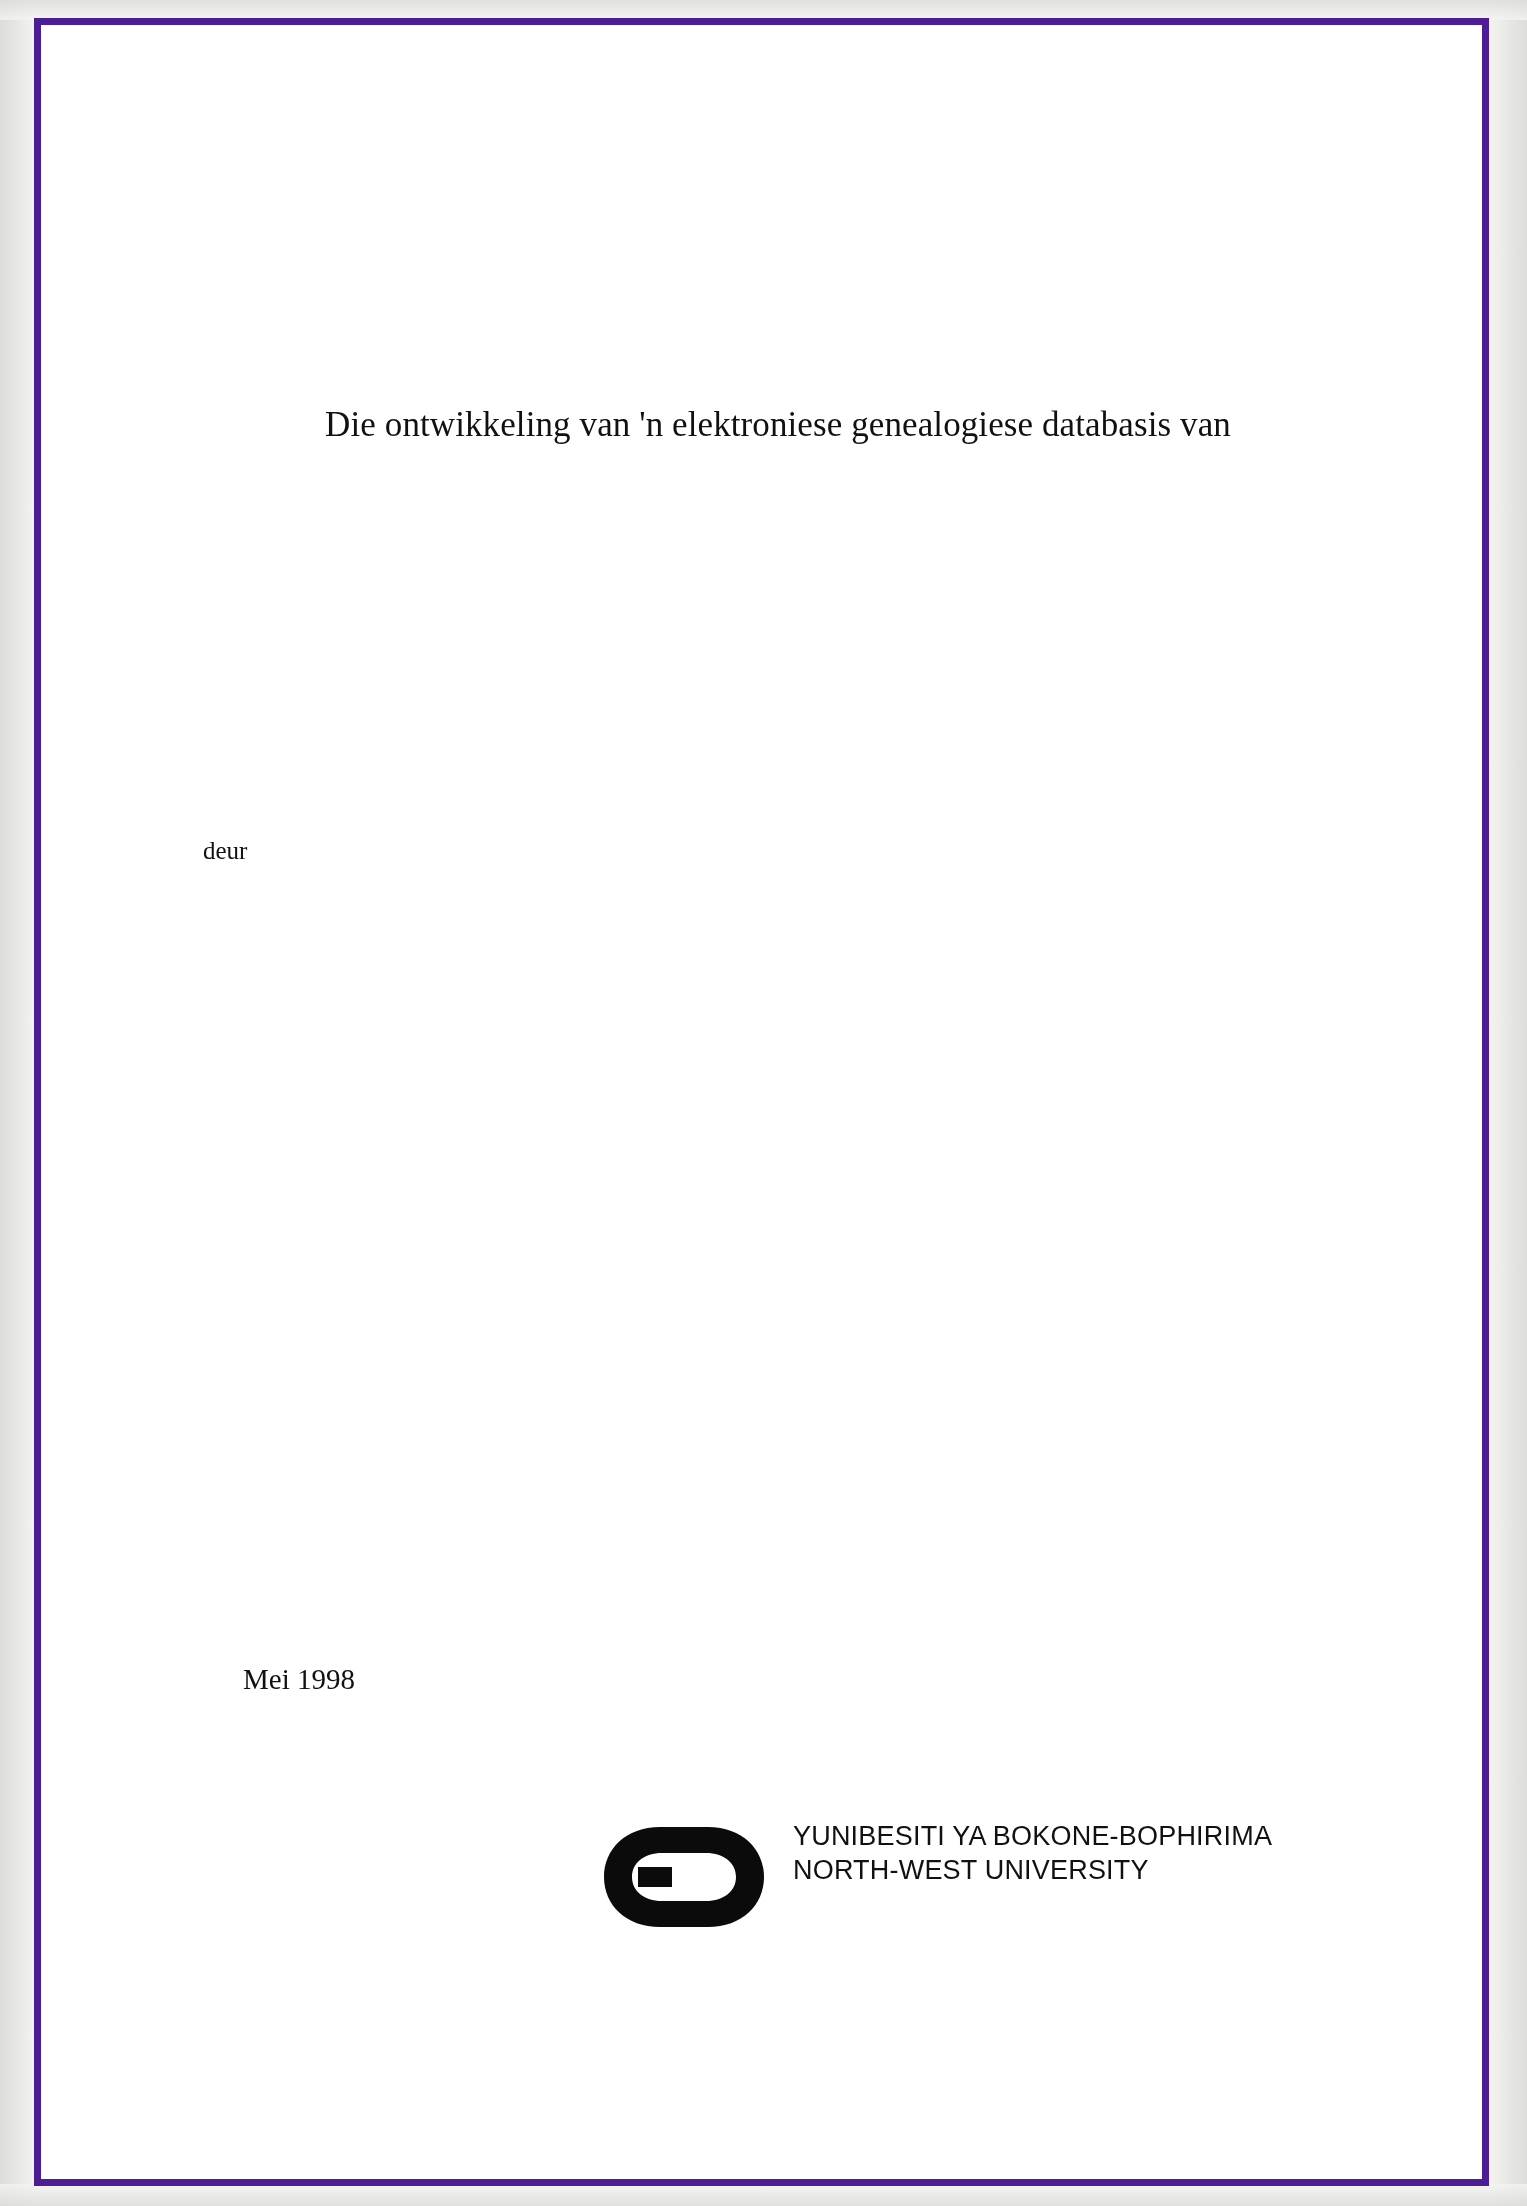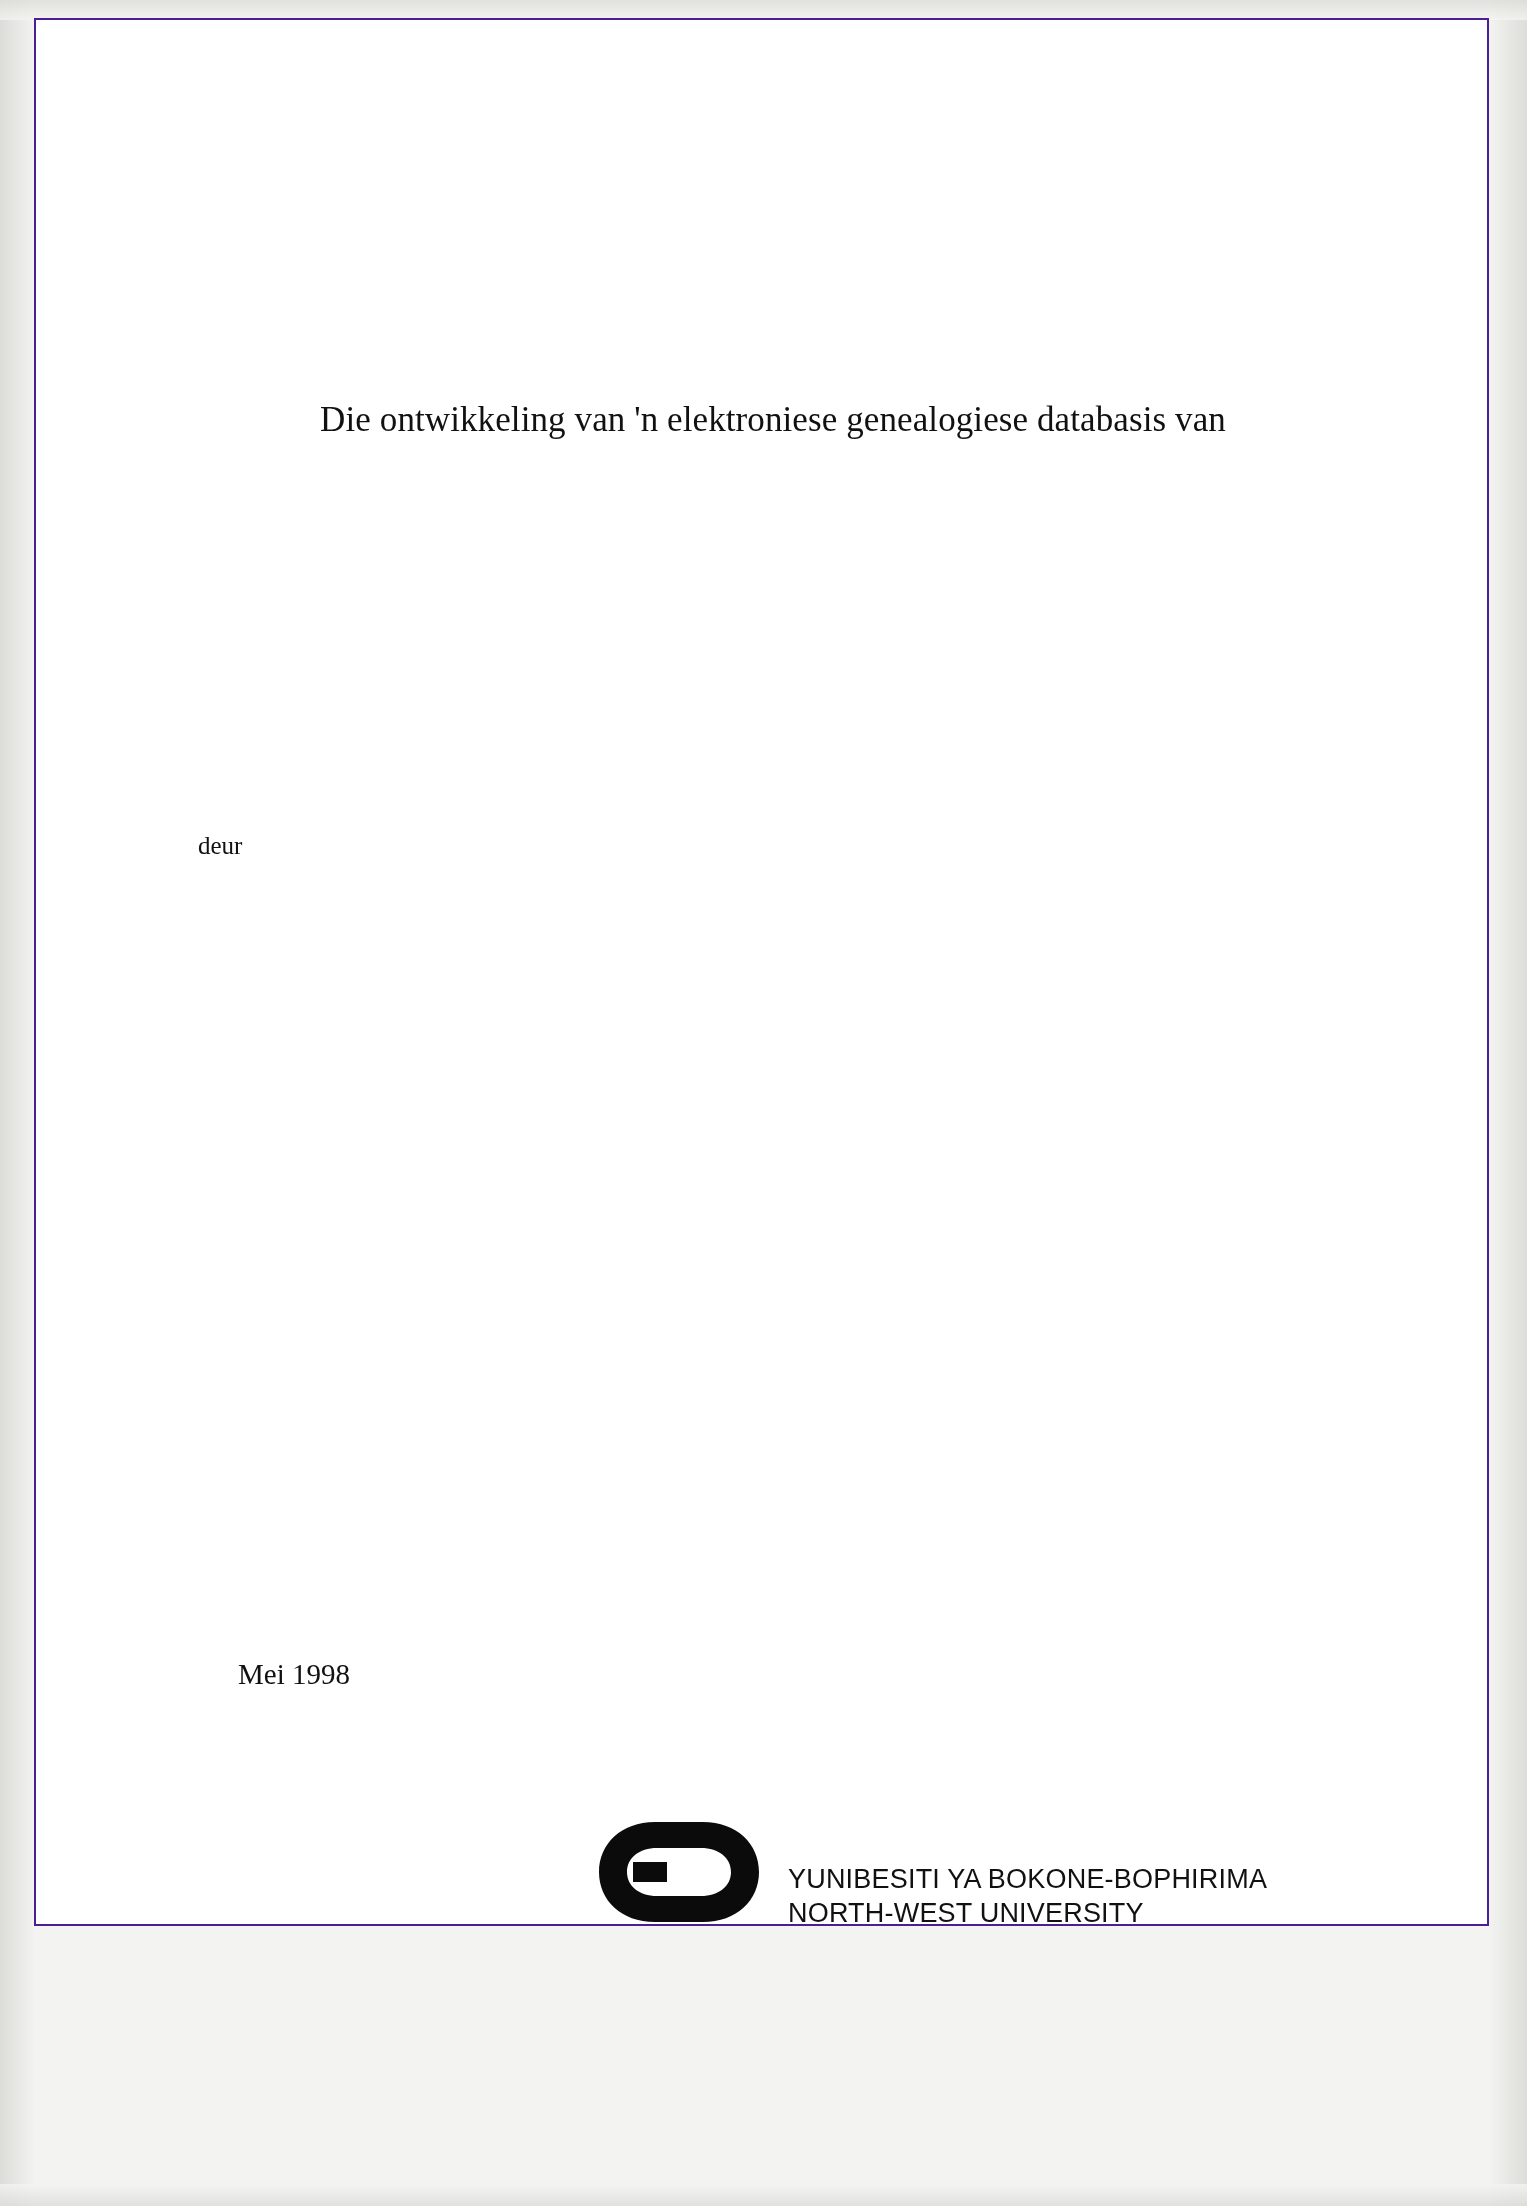--- a/index.html
+++ b/index.html
@@ -22,23 +22,23 @@
     inset: 0;
     background: #f3f3f1;
   }
 
   
   .sheet-outer {
     position: absolute;
     left: 34px;
     top: 18px;
     width: 1455px;
-    height: 1908px;
+    height: 2168px;
     background: #ffffff;
-    border: 2px solid #4c1d95;
+    border: 7px solid #4c1d95;
     box-sizing: border-box;
   }
   .sheet-inner {
     position: absolute;
     left: 12px;
     top: 12px;
     right: 12px;
     bottom: 12px;
     background: #ffffff;
     box-sizing: border-box;
@@ -128,21 +128,20 @@
   .logo-text {
     position: absolute;
     left: 195px;
     top: 4px;
     font-family: "Liberation Sans", sans-serif;
     font-size: 27px;
     line-height: 34px;
     letter-spacing: 0.2px;
     color: #111111;
     white-space: nowrap;
-    margin-top: 48px;
   }
 
   
   .edge-shadow-left {
     position: absolute;
     left: 0; top: 0;
     width: 36px; height: 100%;
     background: linear-gradient(to right, #d8d8d4, #f4f4f2);
     opacity: 0.85;
   }

